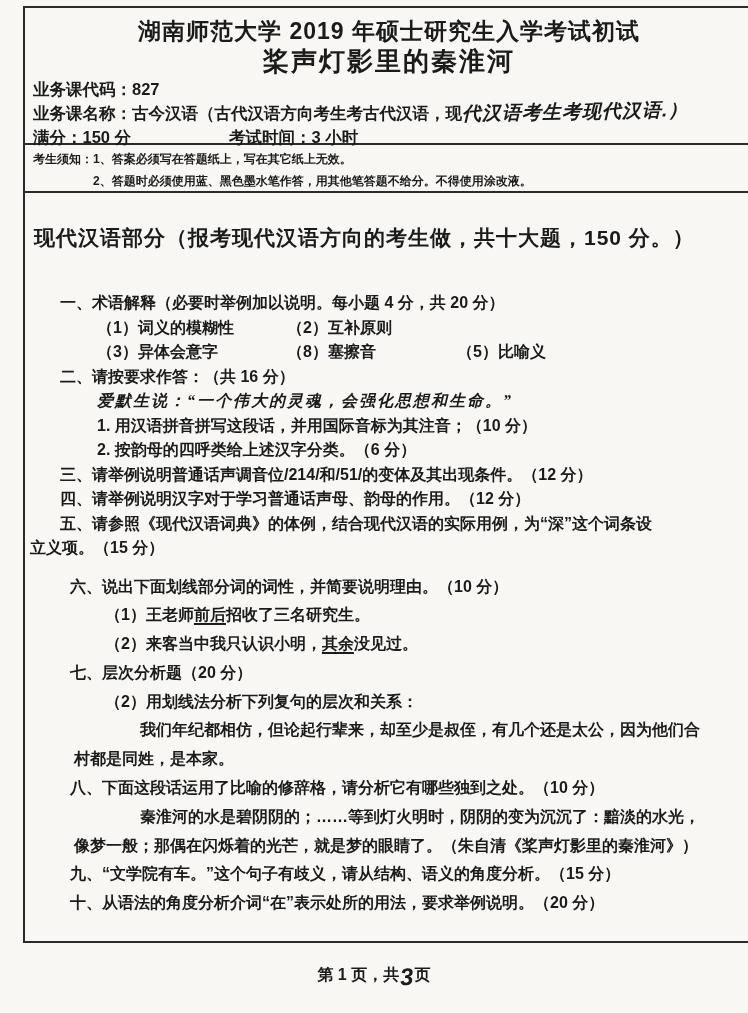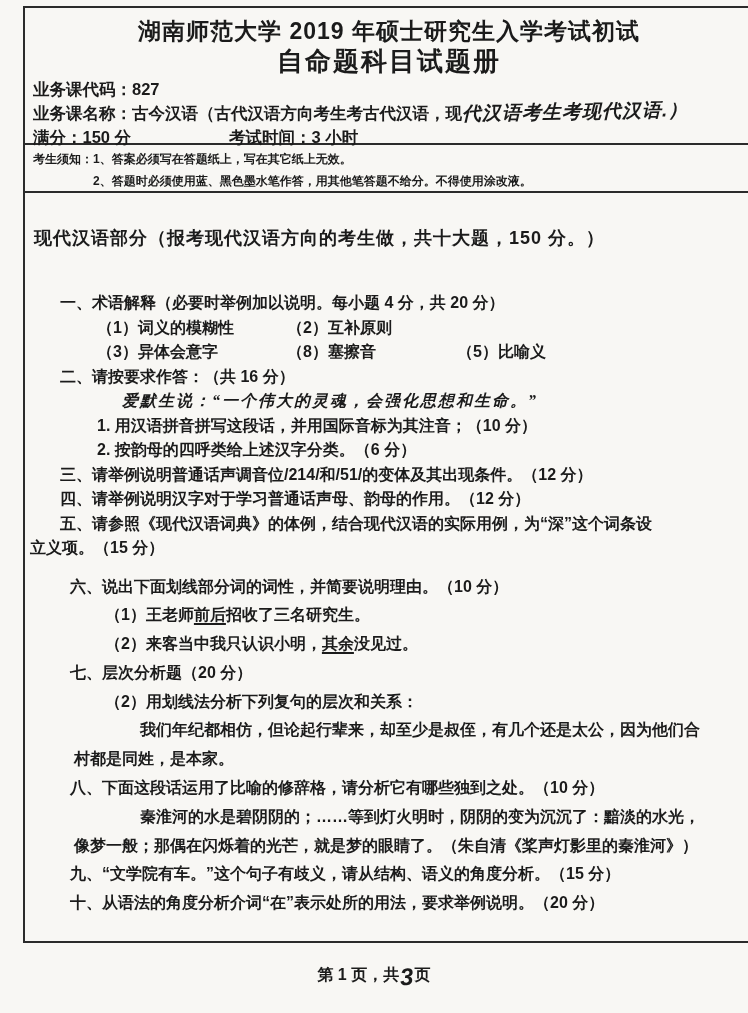--- a/index.html
+++ b/index.html
@@ -70,21 +70,21 @@
     display:flex;
     font-size:12px;
     font-weight:700;
     line-height:22px;
   }
   .notice-label{white-space:nowrap;}
   .notice-items{flex:1;}
   
   .main{padding:30px 4px 0 5px;}
   .section-heading{
-    font-size:18px;
+    font-size:21px;
     font-weight:700;
     letter-spacing:1px;
     line-height:30px;
     padding-left:4px;
   }
   .qlines{
     margin-top:38px;
     font-size:16px;
     font-weight:600;
   }
@@ -99,21 +99,20 @@
   .ind-para{padding-left:110px;}
   .ind-cont{padding-left:44px;}
   .cols span{display:inline-block;}
   .cols span:nth-child(1){min-width:190px;}
   .cols span:nth-child(2){min-width:170px;}
   .kai span{
     font-family:"Liberation Serif", serif;
     font-style:italic;
     letter-spacing:2px;
     font-weight:600;
-    margin-left:25px;
   }
   .u{
     text-decoration:underline;
     text-underline-offset:3px;
     text-decoration-thickness:1.5px;
   }
   
   .footer{
     position:absolute;
     left:0; top:958px;
@@ -131,21 +130,21 @@
     margin:0 1px;
   }
 </style>
 </head>
 <body>
 
 <div class="sheet-box">
 
   <div class="head">
     <div class="title">湖南师范大学 2019 年硕士研究生入学考试初试</div>
-    <div class="subtitle">自命题科目试题册</div>
+    <div class="subtitle">桨声灯影里的秦淮河</div>
     <div class="info-line">
       <span>业务课代码：</span><span>827</span>
     </div>
     <div class="info-line">
       <span>业务课名称：</span><span>古今汉语（古代汉语方向考生考古代汉语，现</span><span class="handwritten">代汉语考生考现代汉语.）</span>
     </div>
     <div class="info-line">
       <span class="info-col"><span>满分：</span><span>150 分</span></span><span><span>考试时间：</span><span>3 小时</span></span>
     </div>
   </div>

